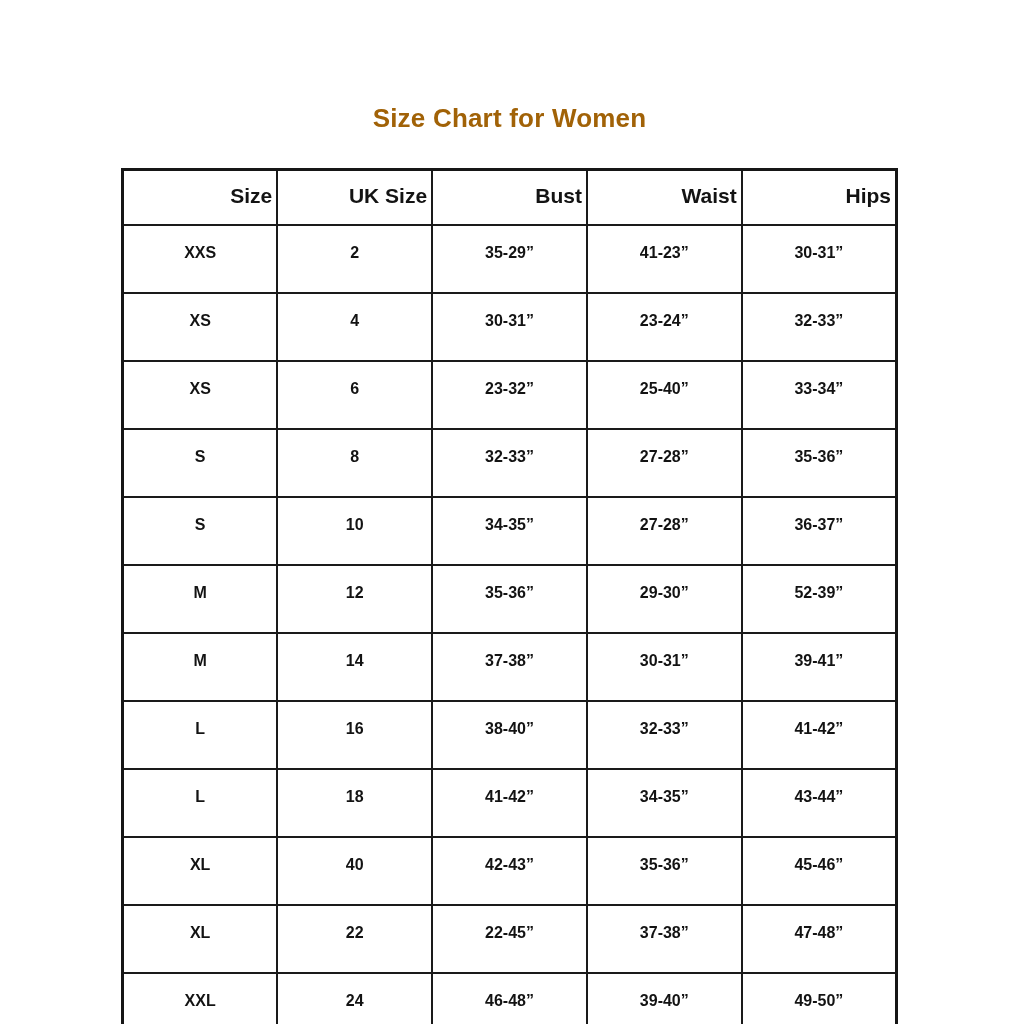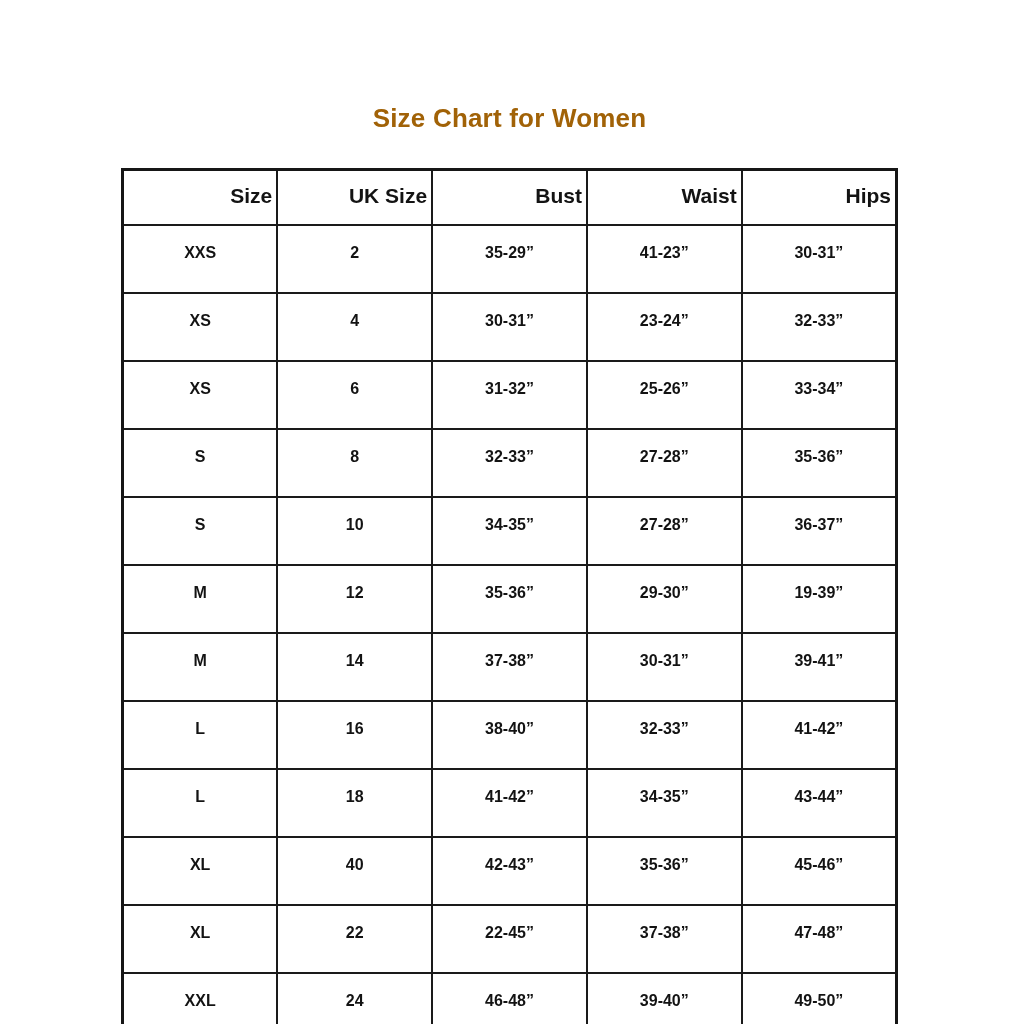--- a/index.html
+++ b/index.html
@@ -89,22 +89,22 @@
         <tr>
           <td>XS</td>
           <td>4</td>
           <td>30-31”</td>
           <td>23-24”</td>
           <td>32-33”</td>
         </tr>
         <tr>
           <td>XS</td>
           <td>6</td>
-          <td>31-32”</td>
-          <td>25-26”</td>
+          <td>23-32”</td>
+          <td>25-40”</td>
           <td>33-34”</td>
         </tr>
         <tr>
           <td>S</td>
           <td>8</td>
           <td>32-33”</td>
           <td>27-28”</td>
           <td>35-36”</td>
         </tr>
         <tr>
@@ -112,21 +112,21 @@
           <td>10</td>
           <td>34-35”</td>
           <td>27-28”</td>
           <td>36-37”</td>
         </tr>
         <tr>
           <td>M</td>
           <td>12</td>
           <td>35-36”</td>
           <td>29-30”</td>
-          <td>19-39”</td>
+          <td>52-39”</td>
         </tr>
         <tr>
           <td>M</td>
           <td>14</td>
           <td>37-38”</td>
           <td>30-31”</td>
           <td>39-41”</td>
         </tr>
         <tr>
           <td>L</td>

